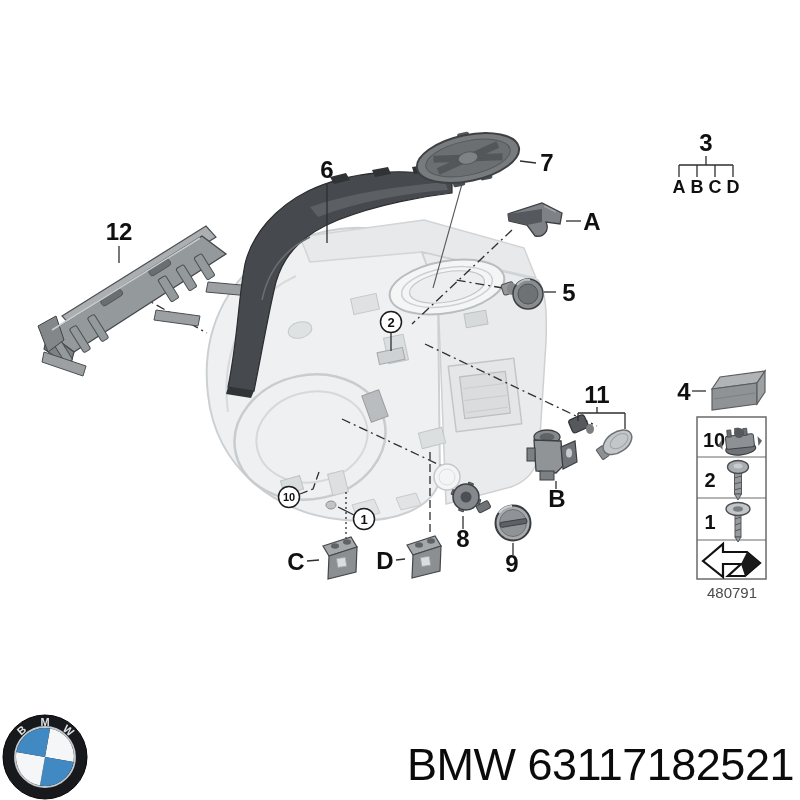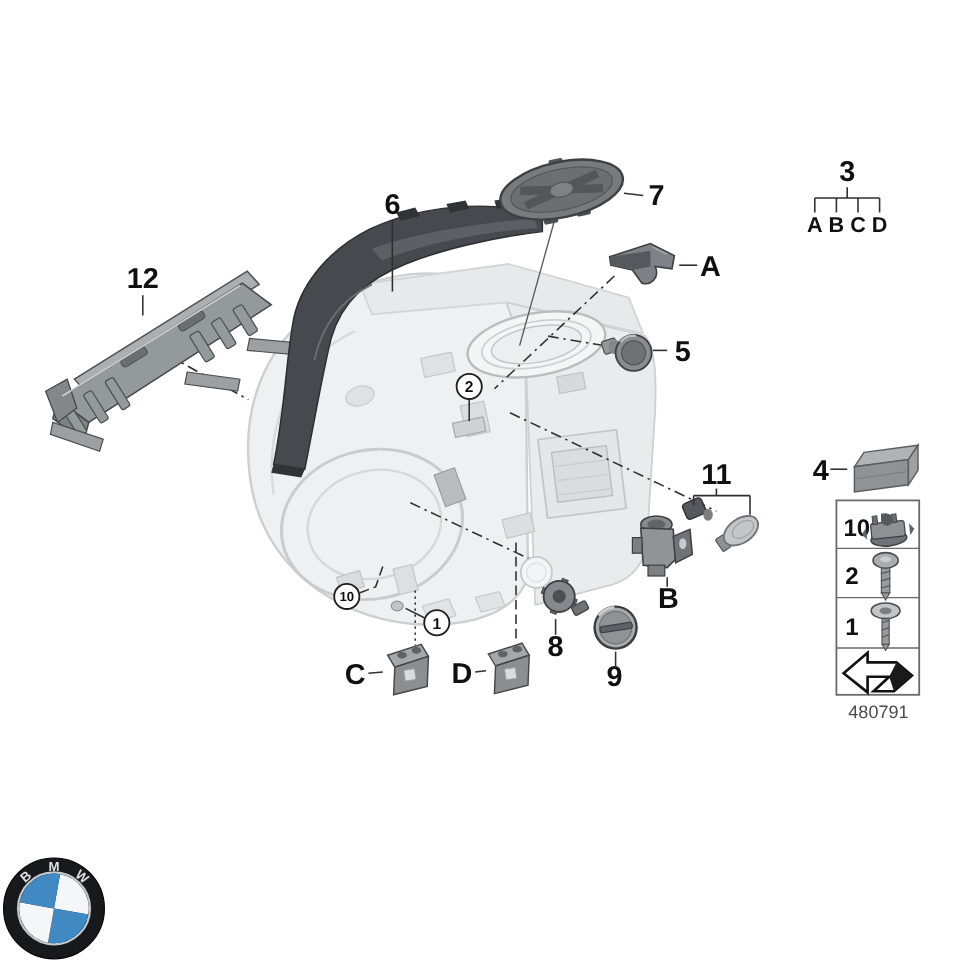--- a/index.html
+++ b/index.html
@@ -297,14 +297,15 @@
     <path d="M45,44 L74,44 A29,29 0 0 1 45,73 Z" fill="#4189c2"></path>
     <path d="M45,44 L45,73 A29,29 0 0 1 16,44 Z" fill="#f4f6f8"></path>
     <path d="M45,44 L16,44 A29,29 0 0 1 45,15 Z" fill="#4189c2"></path>
   </g>
   <text class="logo-letter" x="22" y="21" transform="rotate(-40 22 18)">B</text>
   <text class="logo-letter" x="45" y="13">M</text>
   <text class="logo-letter" x="68" y="21" transform="rotate(40 68 18)">W</text>
 </svg>
 
 
+<div class="part-number">BMW 63117182521</div>
 
 </div>
 
 </body></html>

